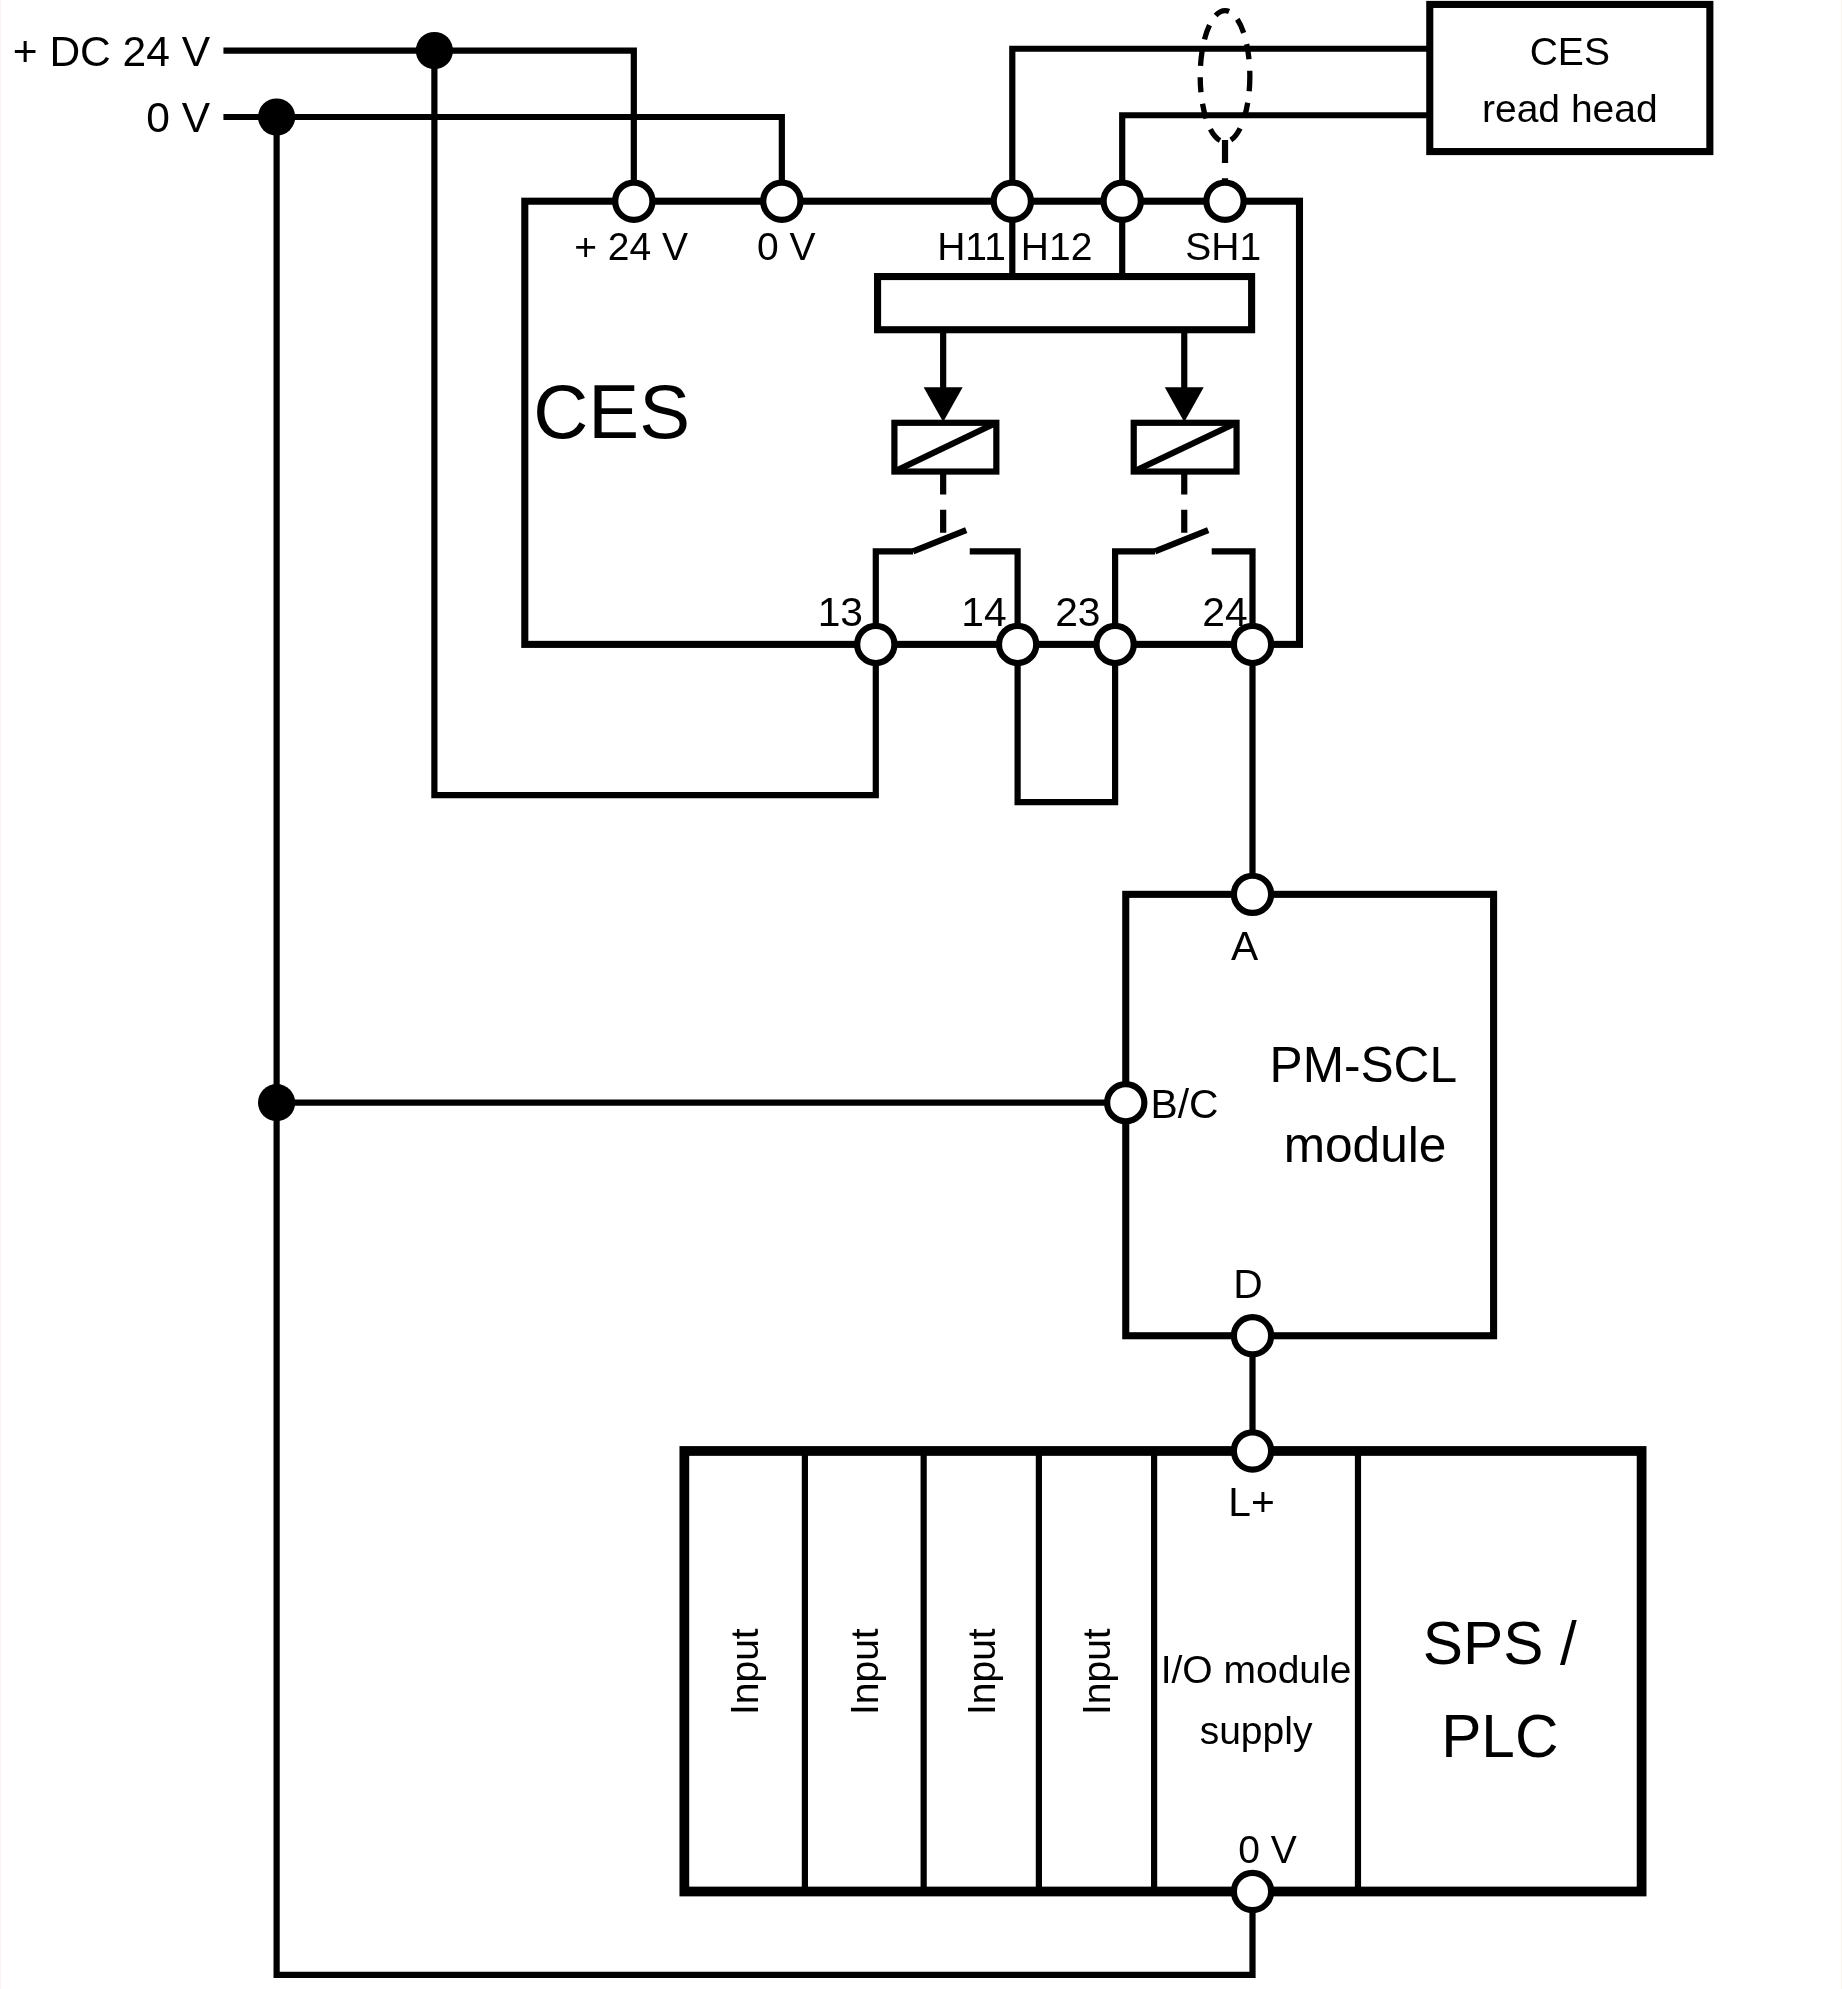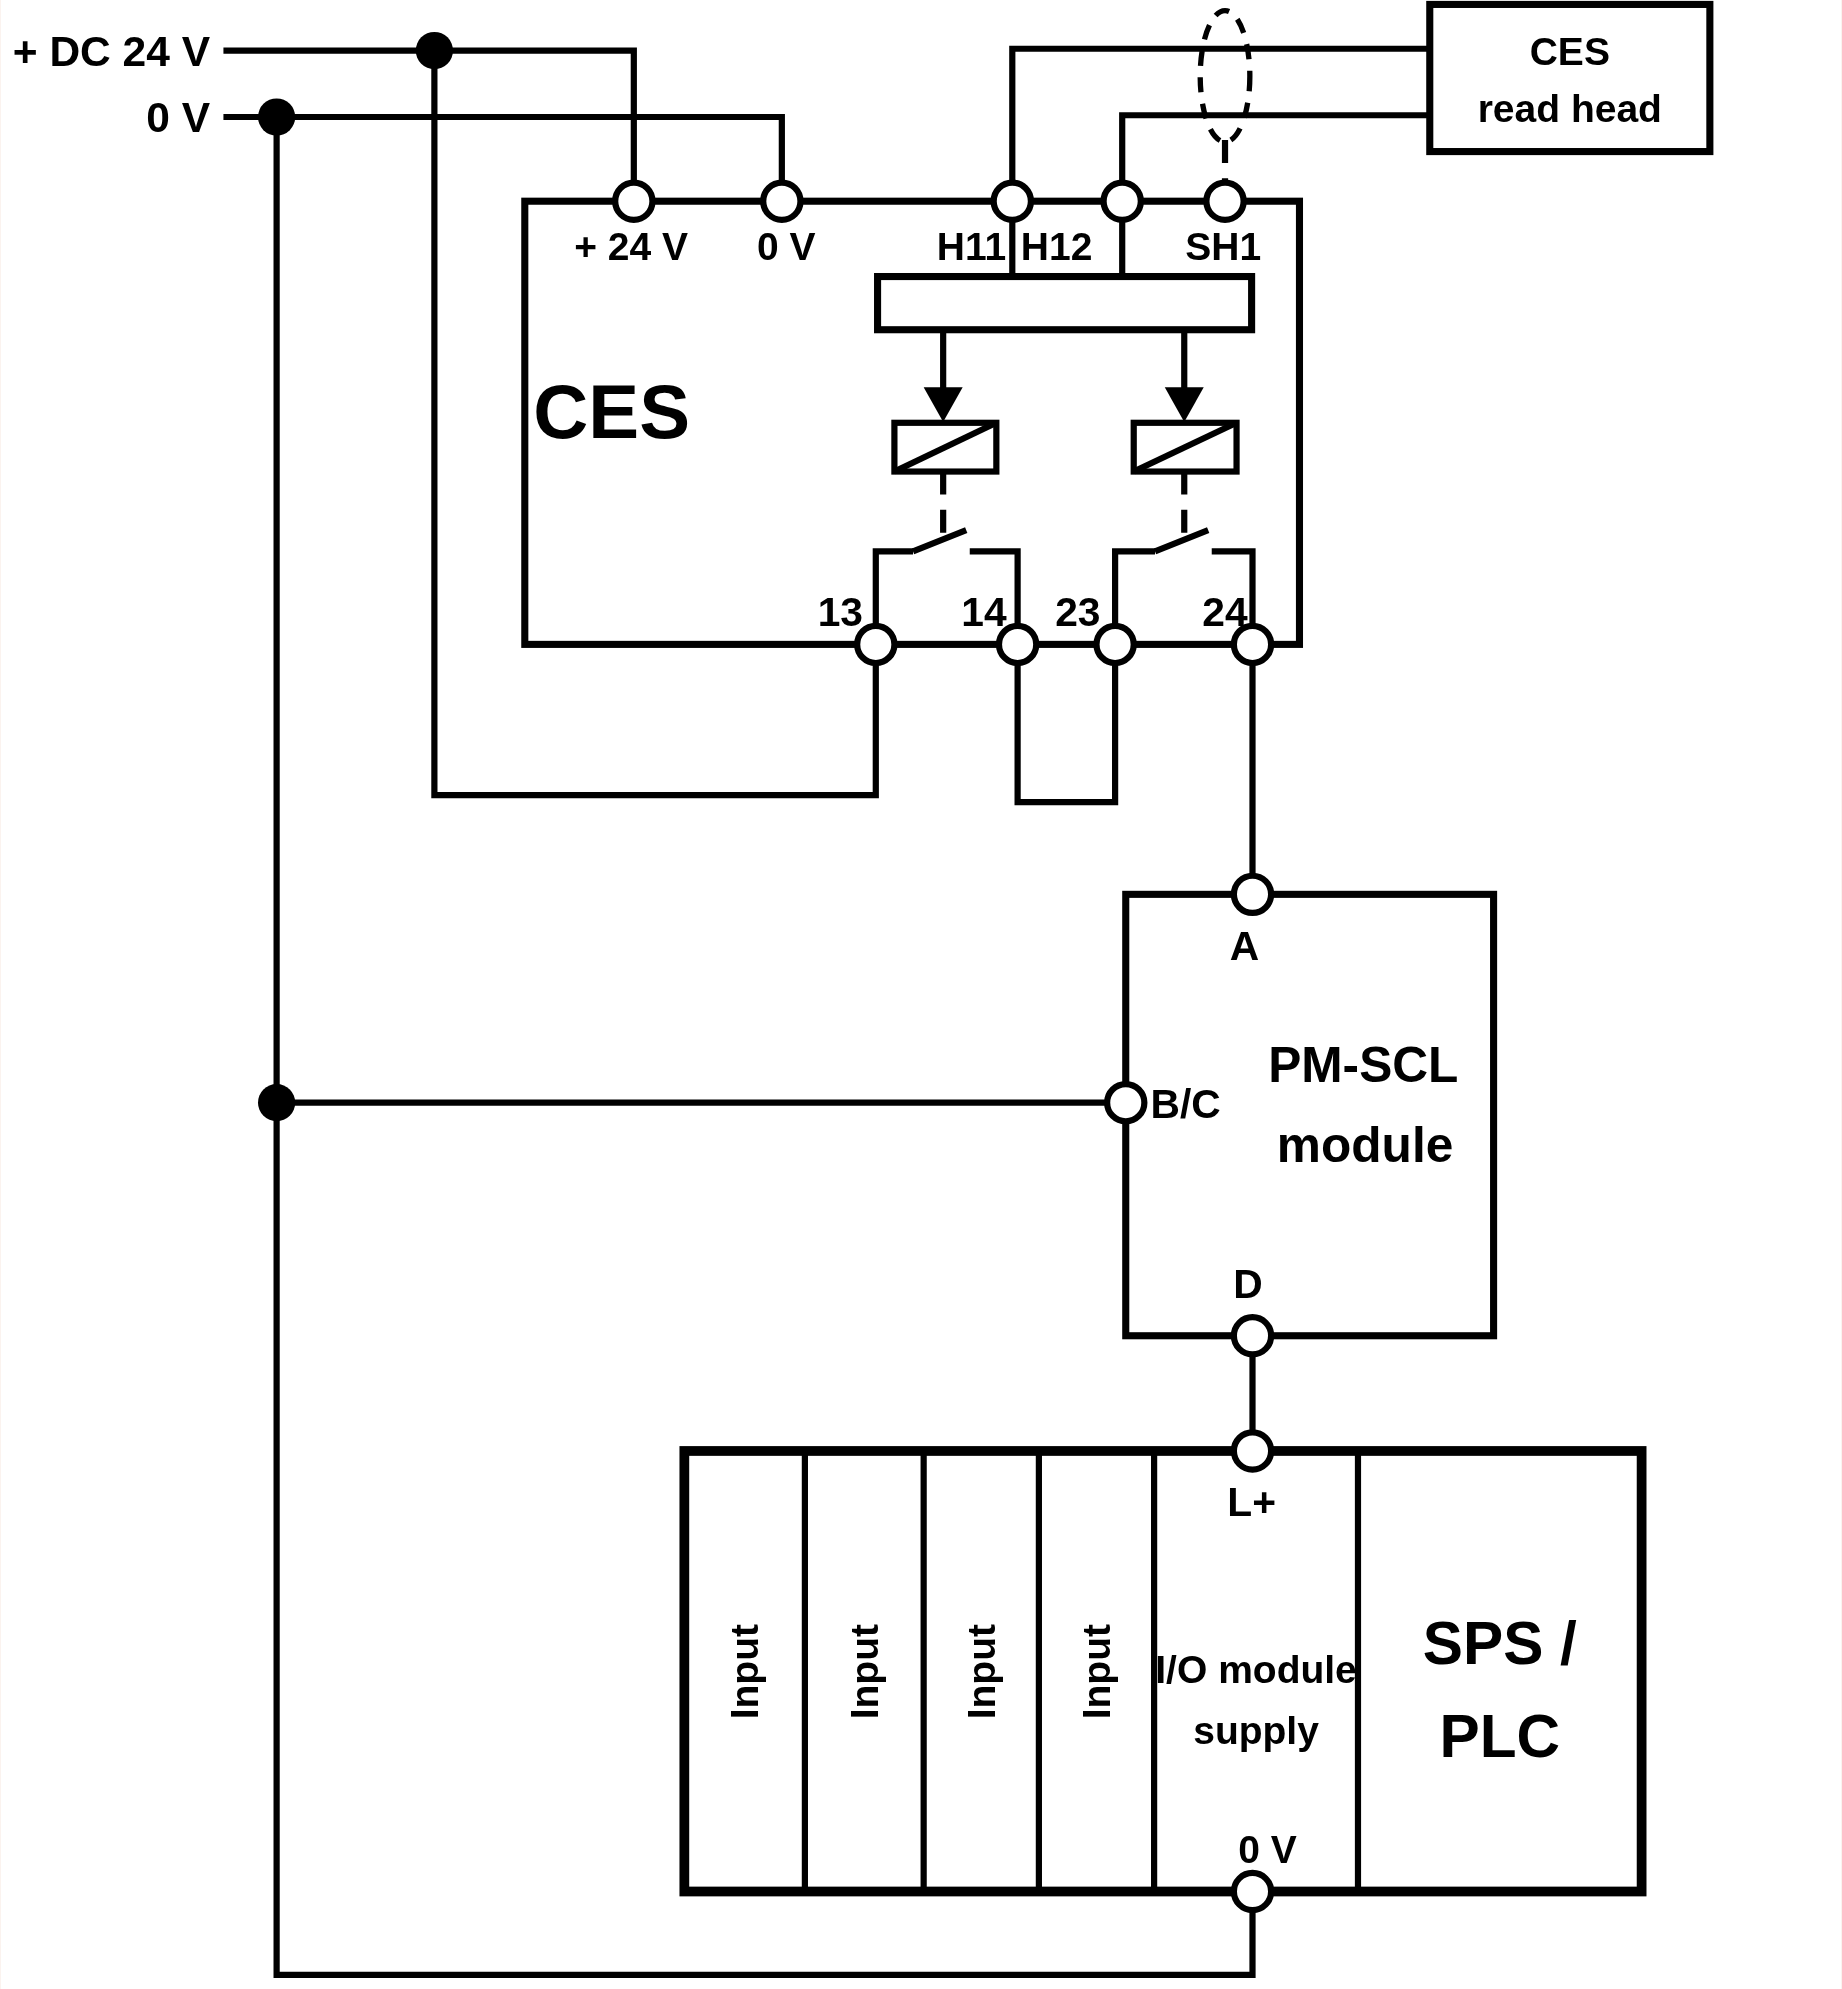--- a/index.html
+++ b/index.html
@@ -9,21 +9,20 @@
     width: 100%;
     height: 100%;
   }
   .stage {
     width: 100vw;
     height: 100vh;
     background: #c2410c;
     display: flex;
     align-items: flex-start;
     justify-content: center;
-    font-weight: bold;
   }
   svg {
     display: block;
     width: 100vw;
     height: 100vh;
   }
   svg text {
     font-family: "Liberation Sans", "DejaVu Sans", sans-serif;
     fill: #000000;
     stroke: none;

